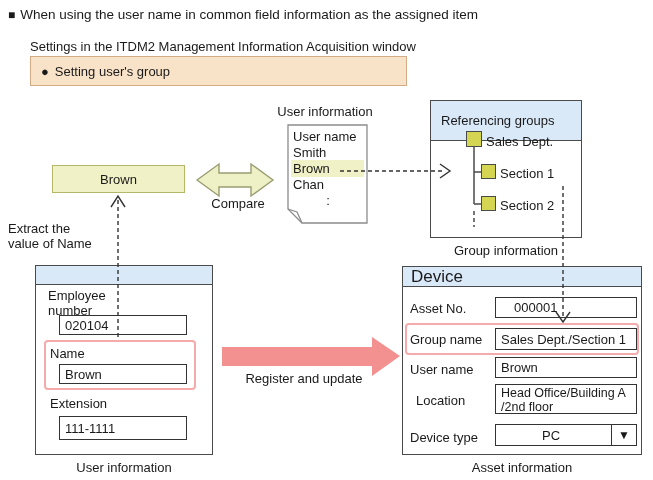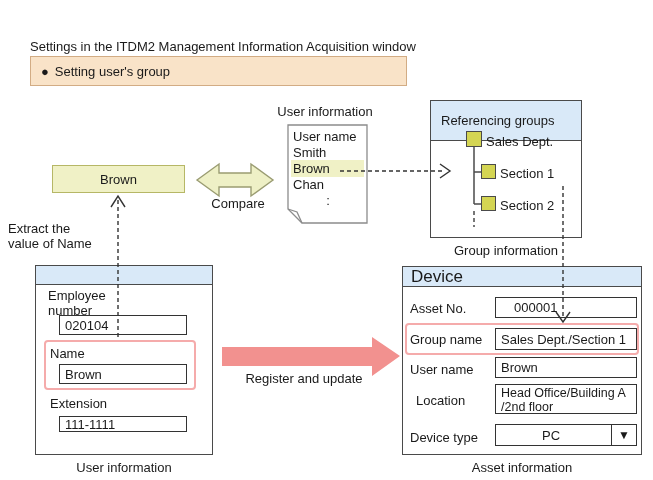--- a/index.html
+++ b/index.html
@@ -79,21 +79,21 @@
 
   
   #user-box { left: 35px; top: 265px; width: 178px; height: 190px; }
   #user-titlebar { height: 19px; }
   #uf-label0 { left: 48px; top: 288px; width: 84px; white-space: normal; }
   #uf-input0 { left: 59px; top: 315px; width: 128px; height: 20px; }
   #uf-outline { left: 44px; top: 340px; width: 152px; height: 50px; }
   #uf-label1 { left: 50px; top: 346px; }
   #uf-input1 { left: 59px; top: 364px; width: 128px; height: 20px; }
   #uf-label2 { left: 50px; top: 396px; }
-  #uf-input2 { left: 59px; top: 416px; width: 128px; height: 16px; }
+  #uf-input2 { left: 59px; top: 416px; width: 128px; height: 24px; }
   #user-caption { left: 35px; top: 460px; width: 178px; text-align: center; }
 
   
   #register-label { left: 222px; top: 371px; width: 164px; text-align: center; }
 
   
   #device-box { left: 402px; top: 266px; width: 240px; height: 189px; }
   #device-titlebar { height: 20px; }
   #df-label0 { left: 410px; top: 301px; }
   #df-input0 { left: 495px; top: 297px; width: 142px; height: 21px; padding-left: 18px; }
@@ -122,20 +122,23 @@
   <svg id="under-layer" class="layer" width="653" height="480" viewBox="0 0 653 480">
 
     <path d="M288,125 H367 V223 H302 L288,209 Z" fill="#ffffff" stroke="#8c8c8c" stroke-width="1.3"></path>
     <path d="M288,209 L297,212 L302,223" fill="none" stroke="#8c8c8c" stroke-width="1.3"></path>
 
     <polygon points="197,180 219,164 219,173 251,173 251,164 273,180 251,196 251,187 219,187 219,196" fill="#eef0c6" stroke="#9a9c72" stroke-width="1.4"></polygon>
 
     <polygon points="222,347 372,347 372,337 400,356 372,376 372,366 222,366" fill="#f2918f"></polygon>
   </svg>
 
+  <div class="abs txt html-layer" id="main-title">
+    <span class="bullet">■</span><span>When using the user name in common field information as the assigned item</span>
+  </div>
   <div class="abs txt html-layer" id="subtitle">Settings in the ITDM2 Management Information Acquisition window</div>
   <div class="abs html-layer" id="setting-box">
     <span class="bullet">●</span>
     <span class="txt">Setting user's group</span>
   </div>
 
   <div class="abs txt html-layer" id="doc-title">User information</div>
   <div class="abs html-layer" id="doc-highlight"></div>
   <div class="abs" id="doc-rows">
     <div>User name</div>

